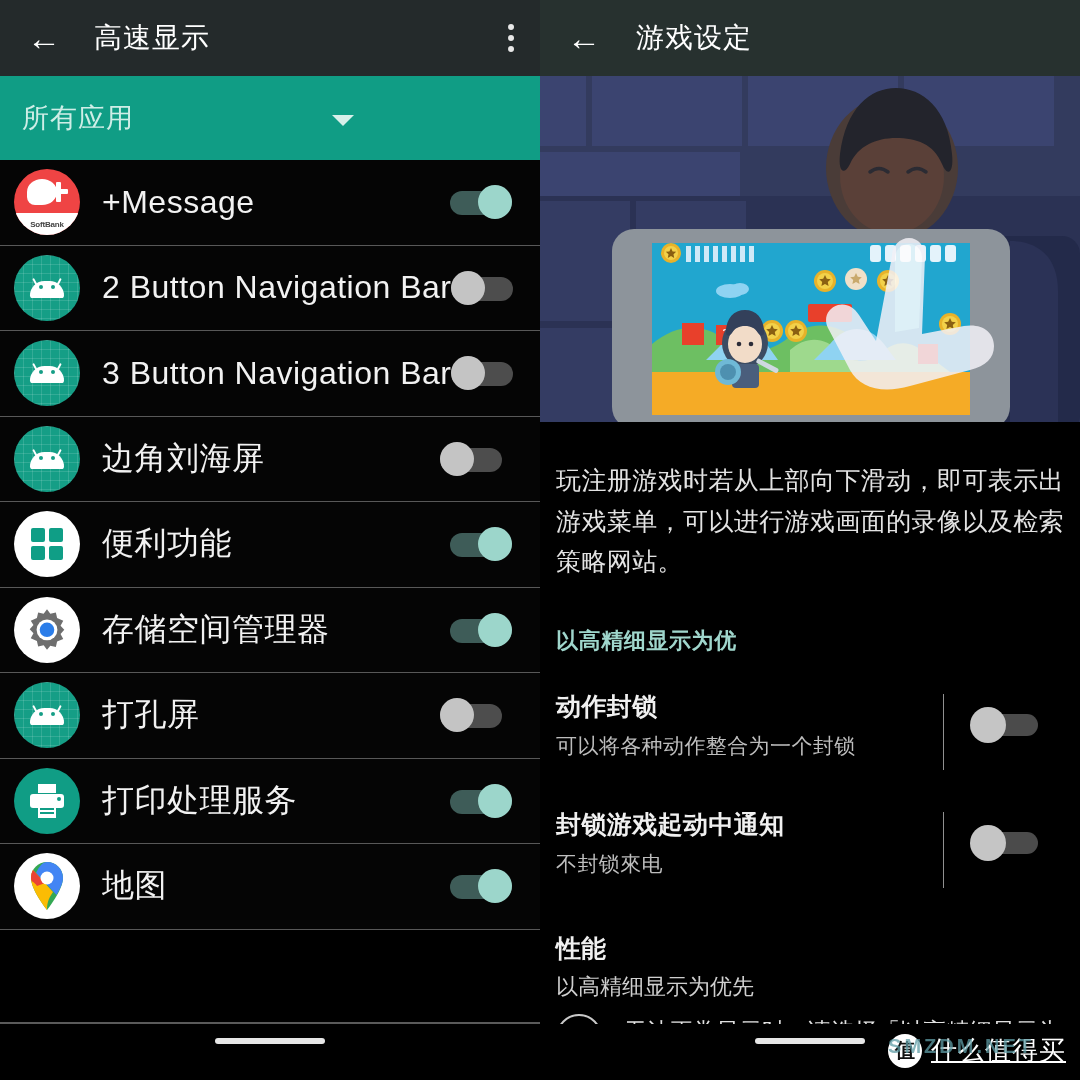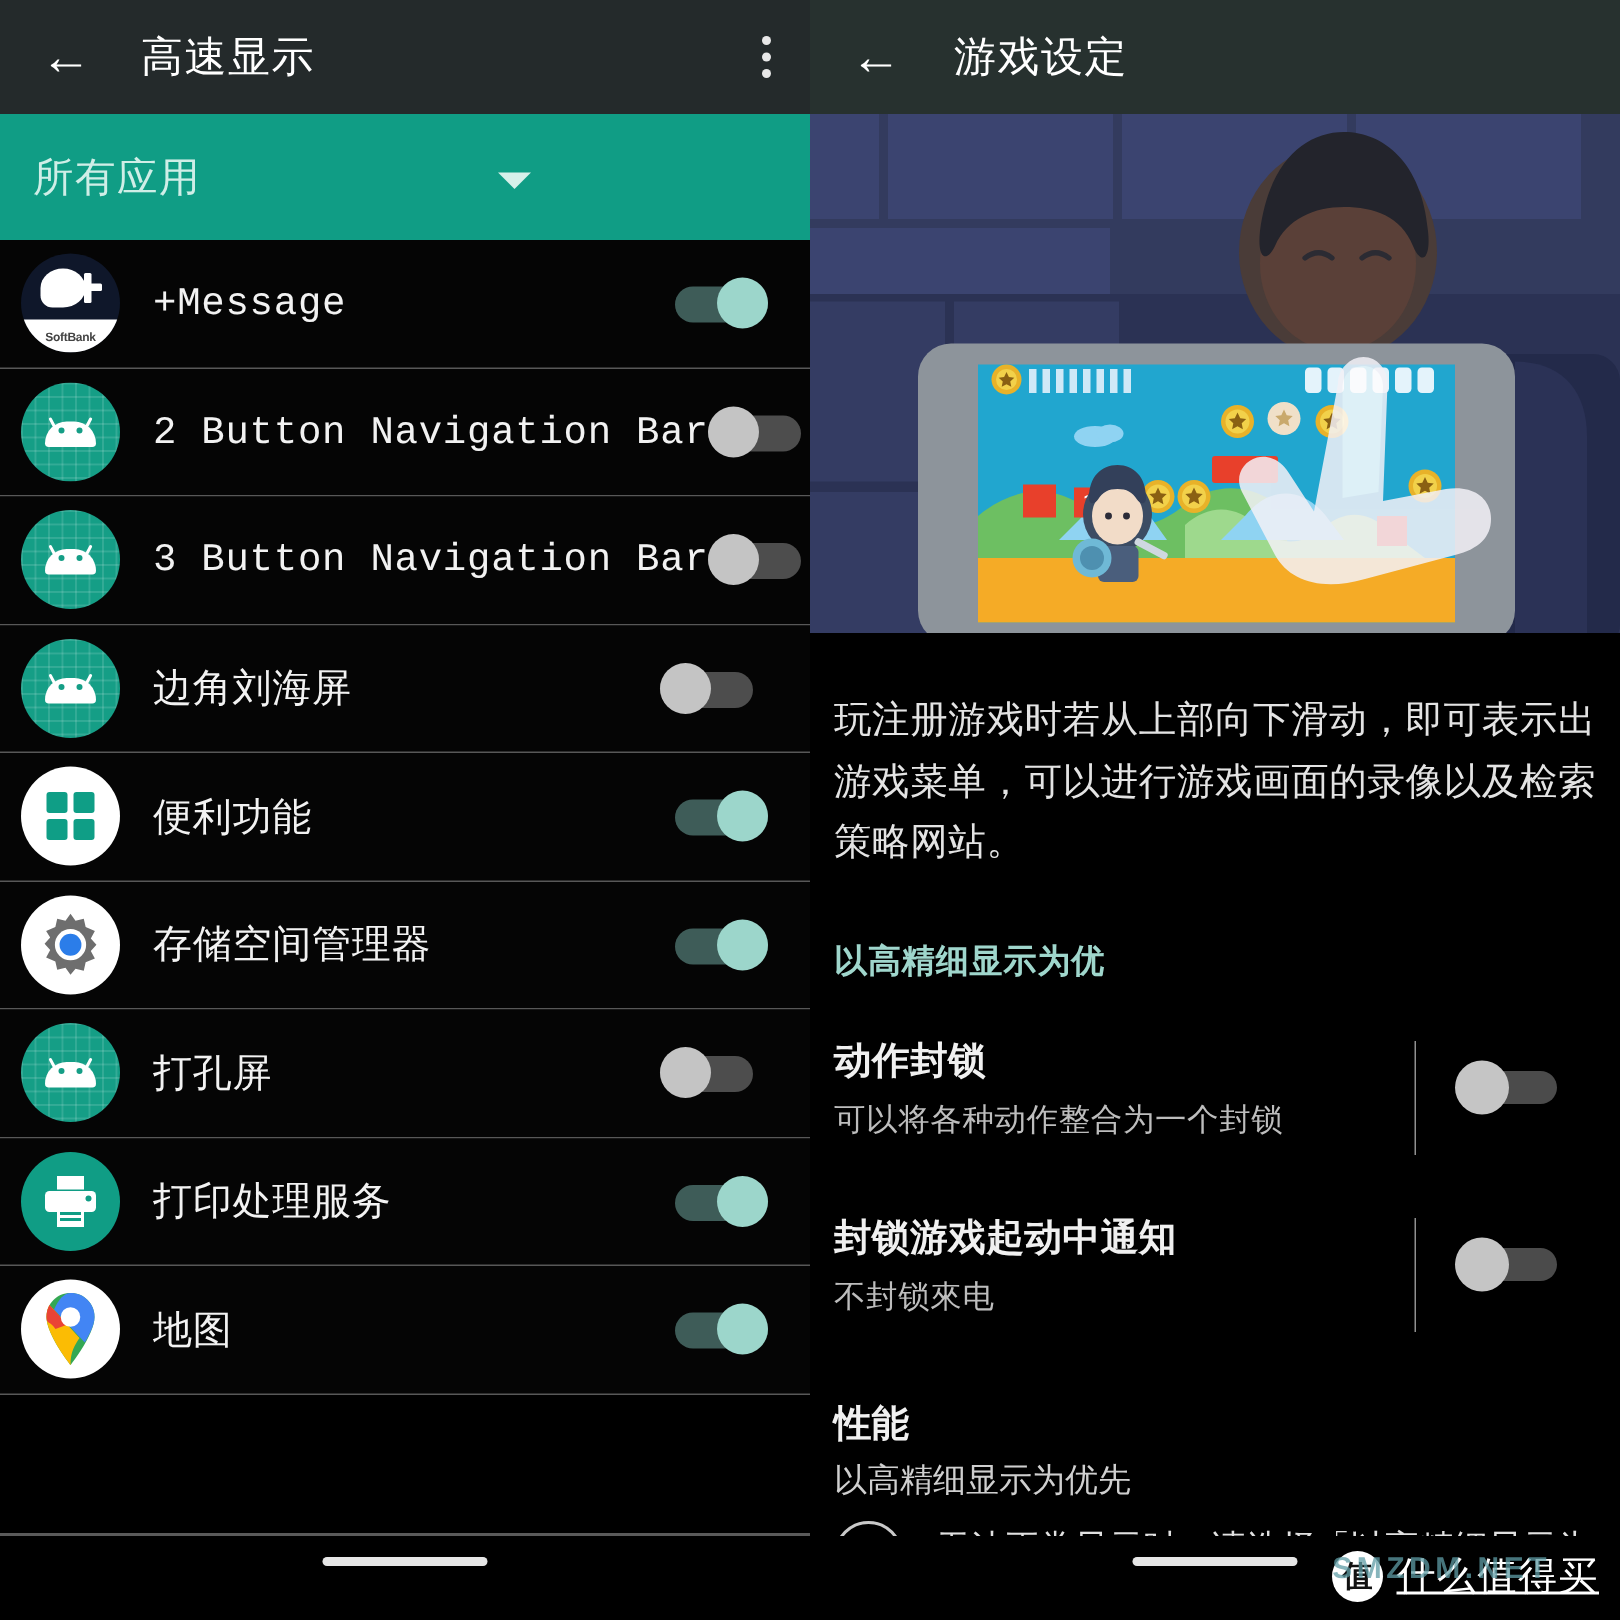--- a/index.html
+++ b/index.html
@@ -36,21 +36,21 @@
     width:0; height:0; border-left:11px solid transparent; border-right:11px solid transparent;
     border-top:11px solid #d7f0ea;
   }
 
   .applist { position:relative; }
   .approw {
     height:85.5px; display:flex; align-items:center; padding:0 0 0 14px;
     border-bottom:1px solid #585858; position:relative; background:#050505;
   }
   .appicon { width:66px; height:66px; flex:0 0 66px; position:relative; }
-  .appname { color:#f2f2f2; font-size:26px; margin-left:22px; flex:1; letter-spacing:.5px; white-space:nowrap;font-family:Liberation Mono, monospace; }
+  .appname { color:#f2f2f2; font-size:32px; margin-left:22px; flex:1; letter-spacing:.5px; white-space:nowrap; }
 
   
   .tg { position:relative; width:72px; height:40px; margin-right:28px; flex:0 0 72px; }
   .tg .track { position:absolute; top:9px; width:62px; height:24px; border-radius:12px; }
   .tg .thumb { position:absolute; top:3px; width:34px; height:34px; border-radius:50%; }
   .tg.on  .track { right:0; background:#3e5c58; }
   .tg.on  .thumb { right:0; background:#9cd6cb; }
   .tg.off .track { left:0; background:#4d4d4d; }
   .tg.off .thumb { left:0; background:#c4c4c4; }
 
@@ -67,21 +67,21 @@
     position:absolute; bottom:0; width:34px; height:17px;
     background:#fff; border-radius:17px 17px 3px 3px;
   }
   .droid .eye { position:absolute; bottom:9px; width:4px; height:4px; border-radius:50%; background:#159e86; }
   .droid .eye.l { left:9px; } .droid .eye.r { right:9px; }
   .droid .ant { position:absolute; top:0; width:2px; height:8px; background:#fff; border-radius:2px; }
   .droid .ant.l { left:4px; transform:rotate(-28deg); }
   .droid .ant.r { right:4px; transform:rotate(28deg); }
 
   .ic-msg {
-    width:66px; height:66px; border-radius:50%; background:#0f172a;
+    width:66px; height:66px; border-radius:50%; background:#ef4444;
     overflow:hidden; position:relative;
   }
   .ic-msg .bub {
     position:absolute; left:13px; top:10px; width:30px; height:26px;
     background:#fff; border-radius:50% 50% 50% 8px;
   }
   .ic-msg .plus-h { position:absolute; right:12px; top:20px; width:20px; height:5px; background:#fff; border-radius:1px; }
   .ic-msg .plus-v { position:absolute; right:19.5px; top:12.5px; width:5px; height:20px; background:#fff; border-radius:1px; }
   .ic-msg .band {
     position:absolute; left:0; bottom:0; width:100%; height:22px; background:#fff;

